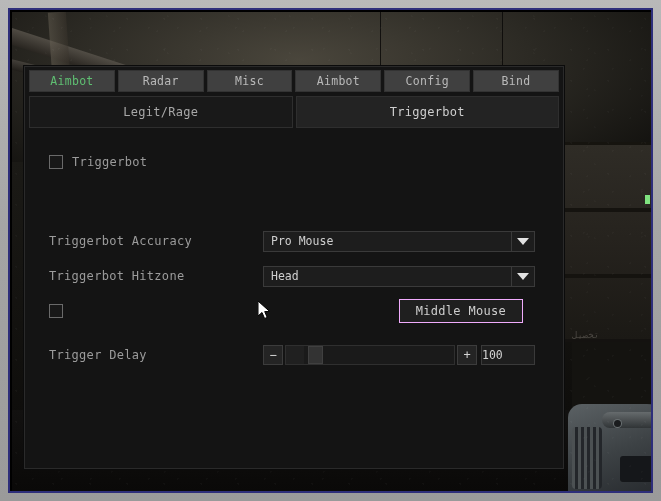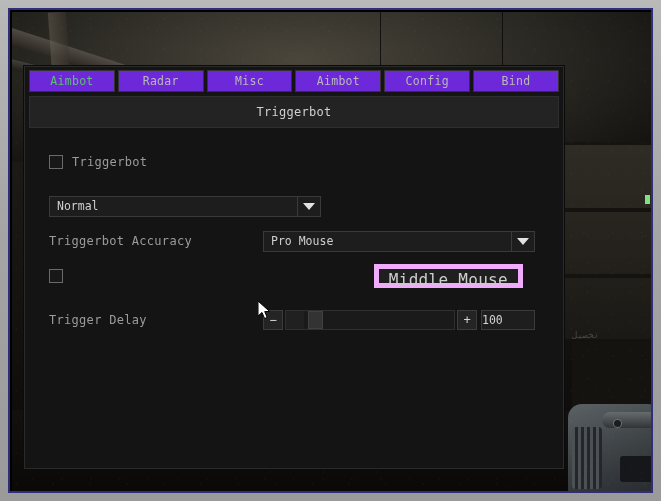--- a/index.html
+++ b/index.html
@@ -178,21 +178,21 @@
     display: flex;
     gap: 3px;
     padding: 3px 4px 2px 4px;
     background: #141414;
   }
   .tab {
     flex: 1;
     height: 22px;
     line-height: 20px;
     text-align: center;
-    background: #6d28d9;
+    background: #404040;
     border: 1px solid #333;
     color: #b9b9b9;
     font-size: 11.5px;
     cursor: pointer;
     letter-spacing: .3px;
   }
   .tab.active { color: #5fbf72; }
 
   .subtabrow {
     display: flex;
@@ -279,25 +279,25 @@
     border-left: 6px solid transparent;
     border-right: 6px solid transparent;
     border-top: 7px solid #e2e2e2;
   }
 
   
   .keybtn {
     position: absolute;
     right: 20px;
     height: 24px;
-    padding: 0 10px;
+    padding: 0 16px;
     background: #1f1f1f;
-    border: 5px solid #f0abfc;
+    border: 1px solid #f0abfc;
     color: #cdcdcd;
-    font-size: 16px;
+    font-size: 12px;
     line-height: 22px;
     font-family: inherit;
     cursor: pointer;
     letter-spacing: .3px;
   }
 
   
   .slider {
     display: flex;
     align-items: stretch;
@@ -391,49 +391,53 @@
       <div class="tabrow">
         <div class="tab active">Aimbot</div>
         <div class="tab">Radar</div>
         <div class="tab">Misc</div>
         <div class="tab">Aimbot</div>
         <div class="tab">Config</div>
         <div class="tab">Bind</div>
       </div>
 
       <div class="subtabrow">
+        <div class="subtab">Legit/Rage</div>
         <div class="subtab active">Triggerbot</div>
       </div>
 
       <div class="content">
 
         <div class="row cbrow">
           <div class="checkbox"></div>
           <span class="label">Triggerbot</span>
         </div>
 
         <div class="row">
-          <div class="dropdown">
-            <div class="dd-value">Normal</div>
-            <div class="dd-arrow">
-                <i class="caret"></i>
-              </div>
-          </div>
         </div>
 
         <div class="row">
           <span class="label label-col">Triggerbot Accuracy</span>
           <div class="dropdown">
             <div class="dd-value">Pro Mouse</div>
             <div class="dd-arrow">
                 <i class="caret"></i>
               </div>
           </div>
         </div>
 
+        <div class="row">
+          <span class="label label-col">Triggerbot Hitzone</span>
+          <div class="dropdown">
+            <div class="dd-value">Head</div>
+            <div class="dd-arrow">
+                <i class="caret"></i>
+              </div>
+          </div>
+        </div>
 
         <div class="row cbrow" style="position:relative;margin-top:8px">
           <div class="checkbox"></div>
           <div class="keybtn">Middle Mouse</div>
         </div>
 
         <div class="row">
           <span class="label label-col">Trigger Delay</span>
           <div class="slider">
             <div class="sbtn">−</div>

